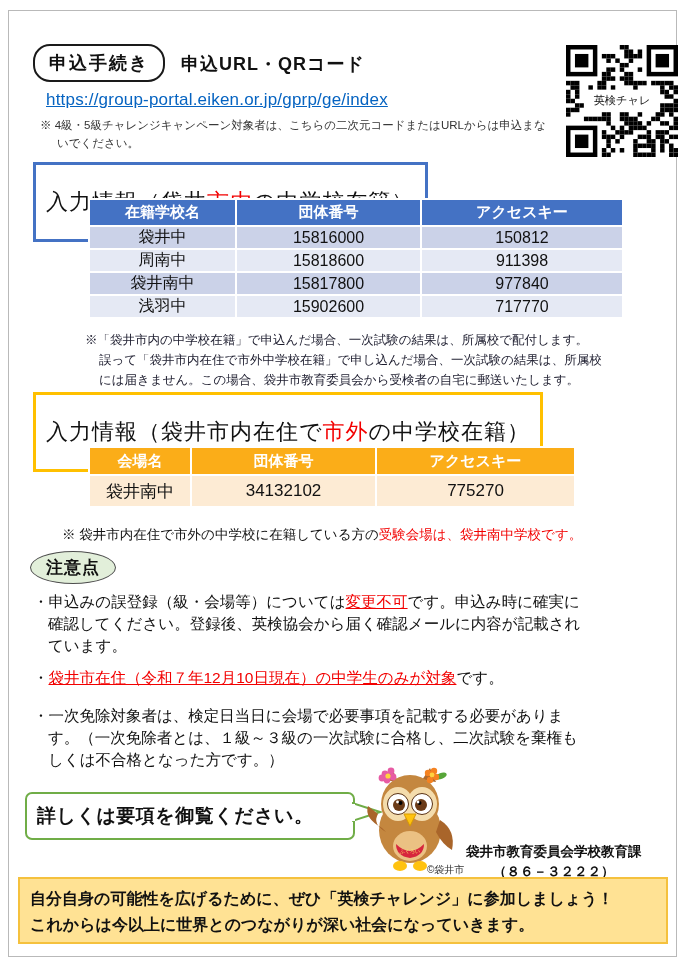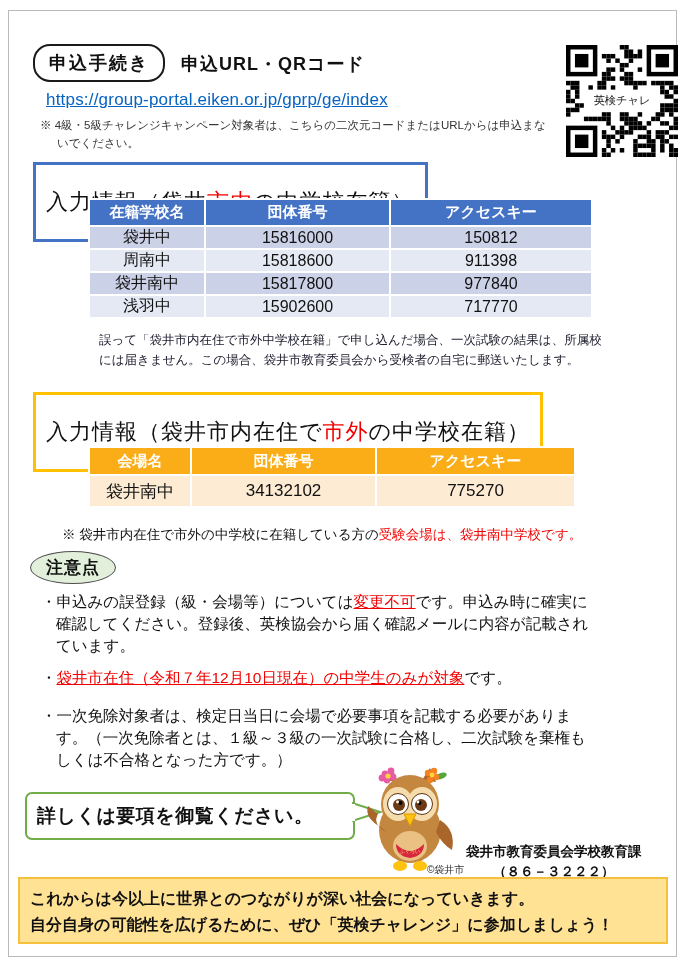--- a/index.html
+++ b/index.html
@@ -30,33 +30,33 @@
   table { border-collapse:separate; border-spacing:2px; position:absolute; background:#fff; }
   th, td { text-align:center; vertical-align:middle; }
   .tbl1 { left:88px; top:198px; }
   .tbl1 th { background:#4472C4; color:#fff; font-size:15px; font-weight:bold; height:25px; }
   .tbl1 td { font-size:16px; color:#111; height:20px; }
   .tbl1 tr.odd td { background:#CBD2E8; }
   .tbl1 tr.even td { background:#E5E9F4; }
   .tbl2 { left:88px; top:446px; }
   .tbl2 th { background:#FBAD18; color:#fff; font-size:15px; font-weight:bold; height:26px; }
   .tbl2 td { background:#FDEBD4; font-size:17px; color:#111; height:30px; }
-  .c1a{width:114px;} .c2a{width:183px;} .c3a{width:200px;}
+  .c1a{width:145px;} .c2a{width:183px;} .c3a{width:200px;}
   .c1b{width:100px;} .c2b{width:183px;} .c3b{width:197px;}
 
   .tbl1-note { position:absolute; left:85px; top:330px; font-size:12.5px; color:#1c1c2e; line-height:1.6; }
   .tbl1-note .ind { margin-left:14px; }
   .tbl2-note { position:absolute; left:62px; top:509px; font-size:13.5px; color:#111;margin-top:17px; }
   .tbl2-note .red { color:#f20000; }
 
   
   .caution-label { position:absolute; left:30px; top:551px; background:#E2EFDA;
                    border:1.5px solid #4d4d4d; border-radius:50%; padding:4px 15px;
                    font-size:17px; font-weight:bold; color:#111; letter-spacing:1px; }
-  .bullet { position:absolute; left:33px; width:600px; font-size:15.5px; color:#111; line-height:22px;margin-left:8px; }
+  .bullet { position:absolute; left:33px; width:600px; font-size:15.5px; color:#111; line-height:22px; }
   .bullet .ind { margin-left:15px; }
   .b1 { top:591px; } .b2 { top:667px; } .b3 { top:705px; }
   .red-u { color:#f20000; text-decoration:underline; text-decoration-color:#f20000; }
 
   
   .bubble { position:absolute; left:25px; top:792px; width:330px; border:2px solid #70AD47;
             border-radius:7px; padding:9px 10px; font-size:19px; font-weight:600; color:#111;
             letter-spacing:.5px; background:#fff; }
   .bubble-tail { position:absolute; left:352px; top:800px; }
   .mascot { position:absolute; left:358px; top:766px; width:104px; height:106px; }
@@ -297,20 +297,21 @@
     </tr>
     <tr class="even">
       <td>浅羽中</td>
       <td>15902600</td>
       <td>717770</td>
     </tr>
   </tbody>
     </table>
 
   <div class="tbl1-note">
+    <div>※「袋井市内の中学校在籍」で申込んだ場合、一次試験の結果は、所属校で配付します。</div>
     <div class="ind">誤って「袋井市内在住で市外中学校在籍」で申し込んだ場合、一次試験の結果は、所属校</div>
     <div class="ind">には届きません。この場合、袋井市教育委員会から受検者の自宅に郵送いたします。</div>
   </div>
 
   <div class="sec-title sec2-title">
     <span>入力情報（袋井市内在住で</span><span class="red">市外</span><span>の中学校在籍）</span>
   </div>
 
   <table class="tbl2">
     <tbody>
@@ -406,16 +407,16 @@
   </svg>
 
   <div class="copyright">©袋井市</div>
 
   <div class="dept">
     <div>袋井市教育委員会学校教育課</div>
     <div>（８６－３２２２）</div>
   </div>
 
   <div class="banner">
+    <div>自分自身の可能性を広げるために、ぜひ「英検チャレンジ」に参加しましょう！</div>
     <div>これからは今以上に世界とのつながりが深い社会になっていきます。</div>
-    <div>自分自身の可能性を広げるために、ぜひ「英検チャレンジ」に参加しましょう！</div>
   </div>
 </div>
 
 </body></html>

